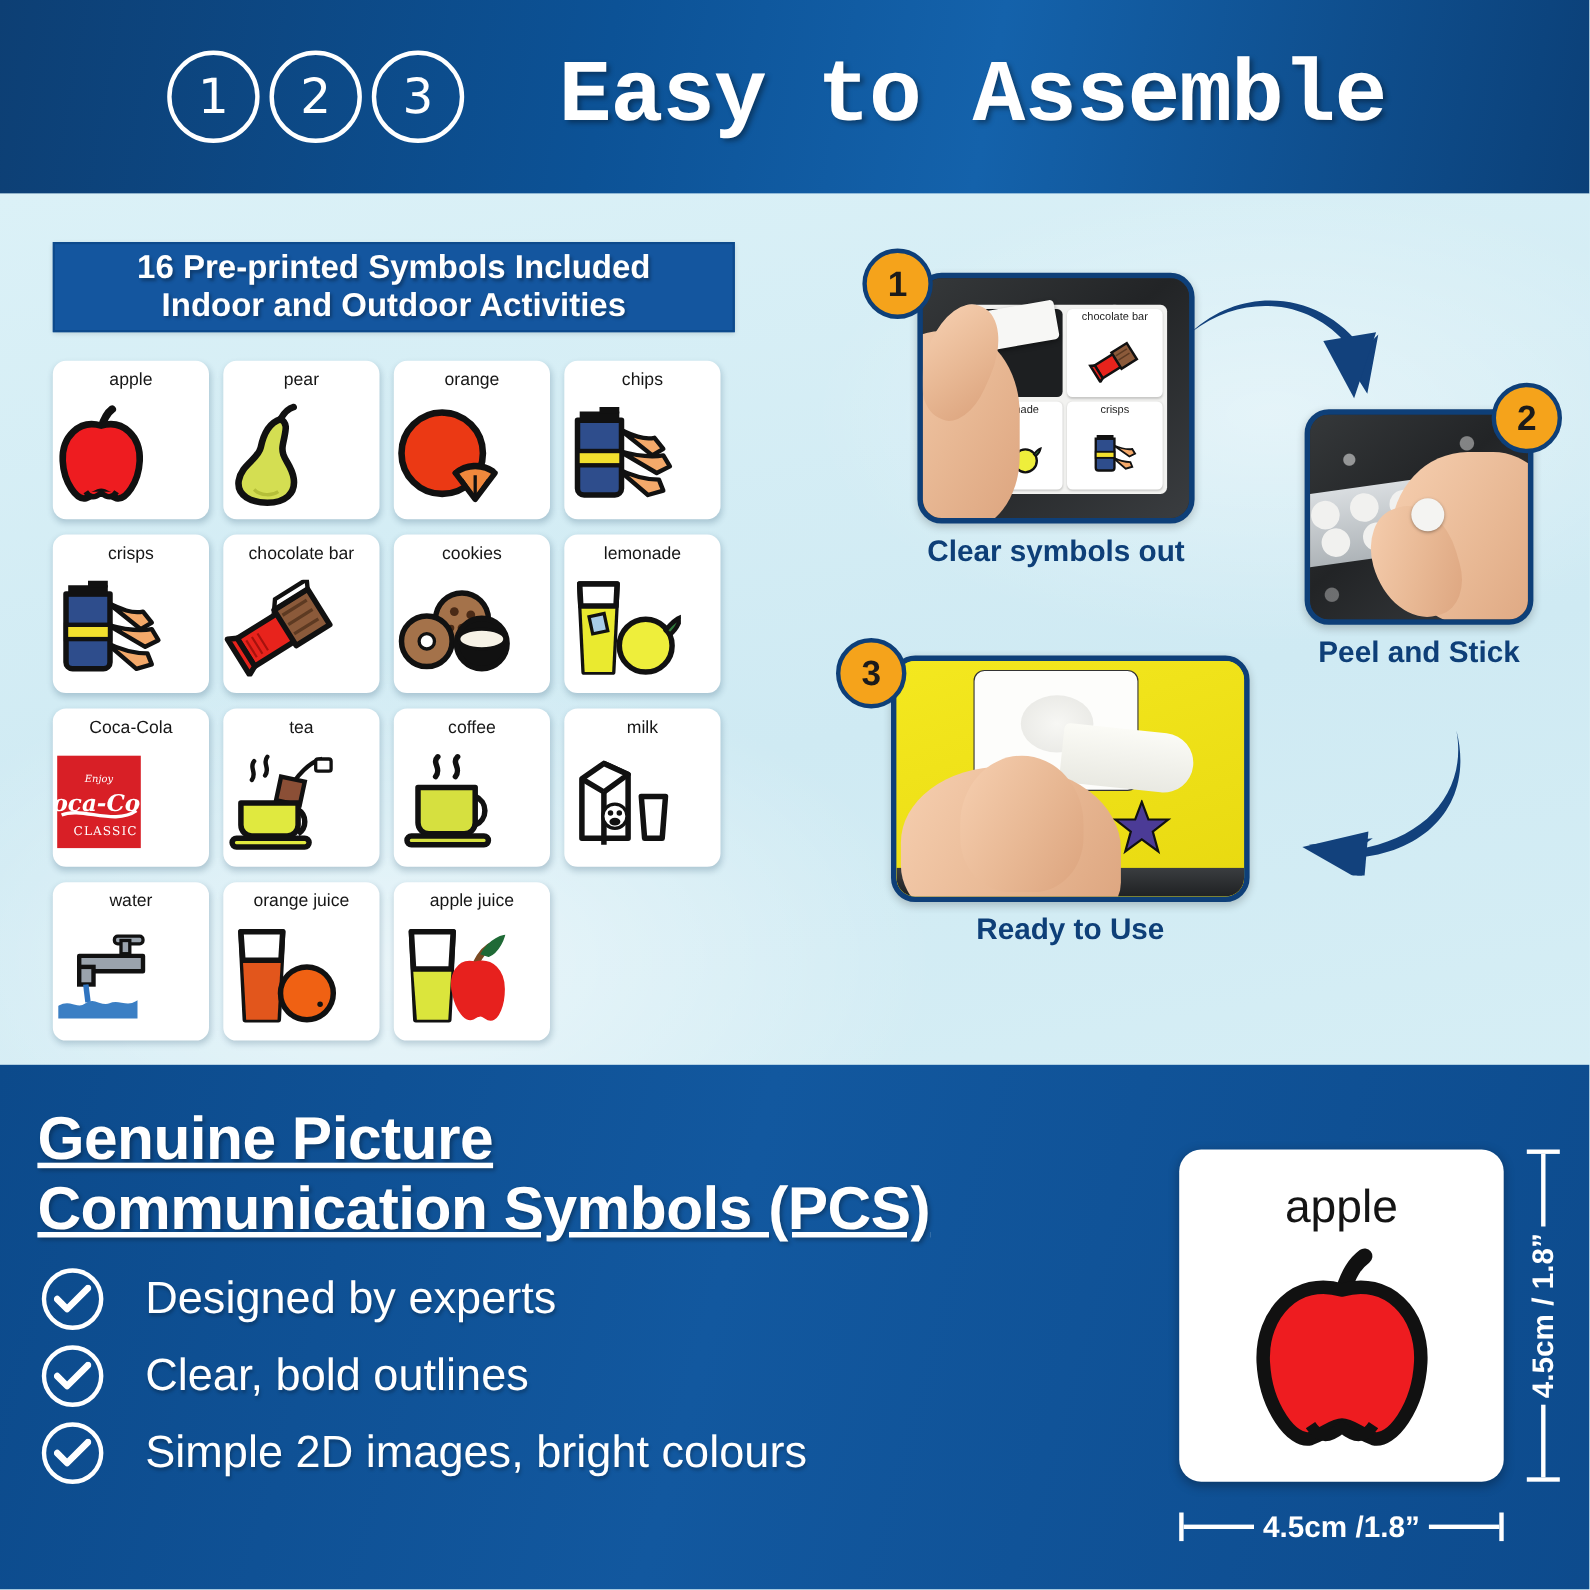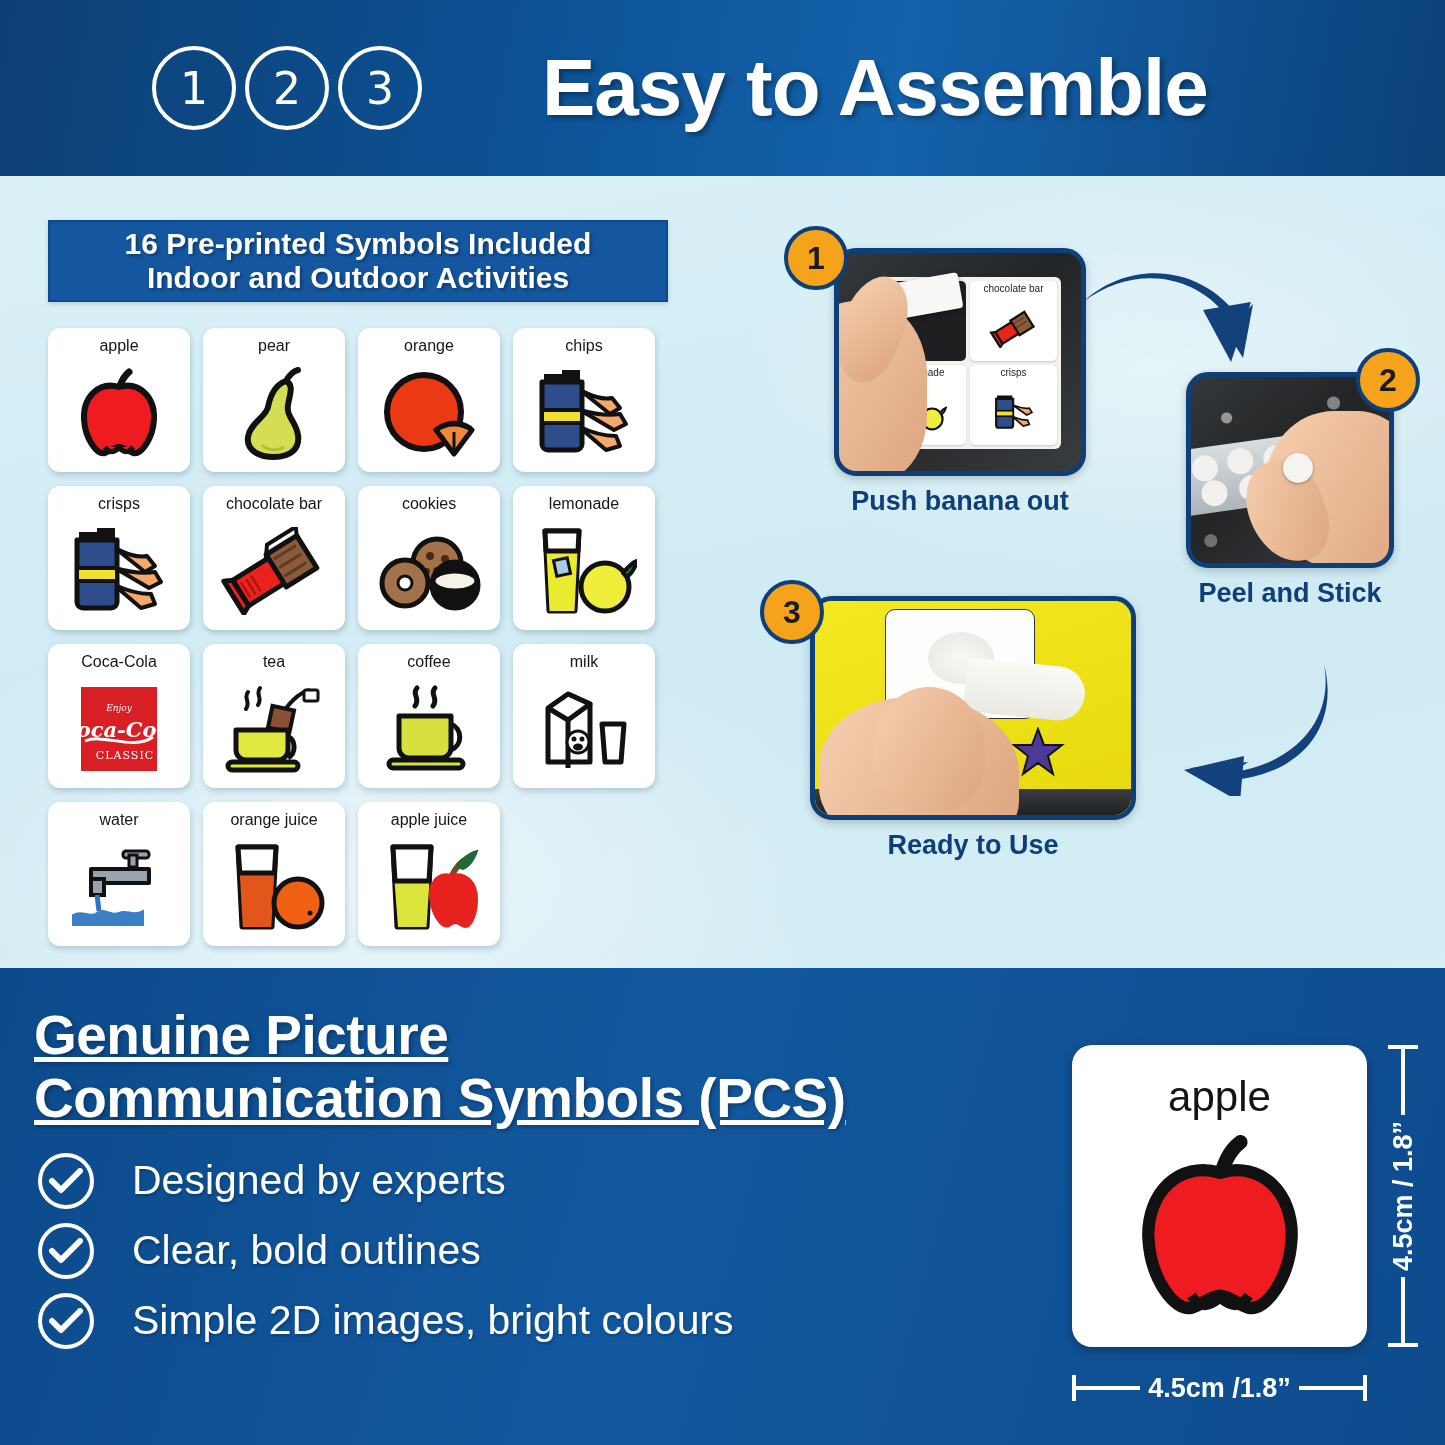--- a/index.html
+++ b/index.html
@@ -19,24 +19,24 @@
   }
   .step-circles { display: flex; gap: 9px; margin-left: 152px; align-items: center; }
   .num-circle {
     width: 84px; height: 84px; border-radius: 50%;
     border: 4px solid #ffffff;
     display: flex; align-items: center; justify-content: center;
     color: #fff; font-size: 44px; font-weight: 400;
     font-family: "DejaVu Sans", sans-serif;
   }
   .header-title {
-    margin-left: 120px; color: #ffffff;
+    margin-left: 86px; color: #ffffff;
     font-size: 80px; font-weight: bold; letter-spacing: -1px;
     text-shadow: 3px 3px 5px rgba(0,0,0,0.35);
-    font-family: Liberation Sans, sans-serif;
+    font-family: Liberation Mono, monospace;
   }
 
   
   .mid {
     position: absolute; left: 0; top: 176px; width: 1445px; height: 1000px;
     background:
       radial-gradient(ellipse 700px 400px at 25% 70%, rgba(255,255,255,0.55), rgba(255,255,255,0) 70%),
       radial-gradient(ellipse 600px 300px at 80% 20%, rgba(255,255,255,0.40), rgba(255,255,255,0) 70%),
       linear-gradient(170deg, #dbf1f7 0%, #cfeaf3 50%, #d9f0f6 100%);
   }
@@ -65,21 +65,21 @@
     box-shadow: 1px 3px 6px rgba(20,60,90,0.22);
     display: flex; flex-direction: column; align-items: center;
     padding-top: 10px; overflow: hidden; position: relative;
   }
   .symcard .lbl {
     font-size: 16px; color: #161616; font-family: "Liberation Sans", sans-serif;
     line-height: 1; white-space: nowrap;
   }
   .symcard .art {
     flex: 1; width: 100%;
-    display: flex; align-items: center; justify-content: center;
+    display: flex; align-items: center; justify-content: flex-start;
   }
   .symcard svg { display: block; }
 
   
   .step-panel { position: absolute; }
   .photo-frame {
     border: 5px solid #0e3f78; border-radius: 22px;
     overflow: hidden; position: relative; background: #2b2b2b;
     box-shadow: 0 3px 8px rgba(0,0,0,0.2);
   }
@@ -464,21 +464,21 @@
               </svg>
           </div>
         </div>
       </div>
 
       <div style="position:absolute; left:40px; top:26px; width:82px; height:36px; background:#f7f7f5; border-radius:4px; transform:rotate(-10deg); box-shadow:0 2px 5px rgba(0,0,0,.4); z-index:4;"></div>
 
       <div class="hand" style="left:-52px; top:48px; width:140px; height:182px; z-index:5; border-radius:50% 42% 38% 52%;"></div>
       <div class="hand" style="left:2px; top:22px; width:62px; height:108px; transform:rotate(24deg); z-index:5;"></div>
     </div>
-    <div class="step-cap" style="width:252px; margin-left:44px;">Push banana out</div>
+    <div class="step-cap" style="width:252px; margin-left:44px;">Clear symbols out</div>
   </div>
 
   <div style="position:absolute; left:1075px; top:90px;">
     <svg width="190" height="115" viewBox="0 0 190 115">
       <path d="M8 36 C58 -2 118 8 150 48 L138 44 L168 92 L178 38 L164 52 C130 2 58 -10 8 36 Z" fill="#12417c"></path>
       <path d="M128 44 L176 36 L156 96 Z" fill="#12417c"></path>
     </svg>
   </div>
 
   <div class="step-panel" style="left:1186px; top:196px; width:230px;">

